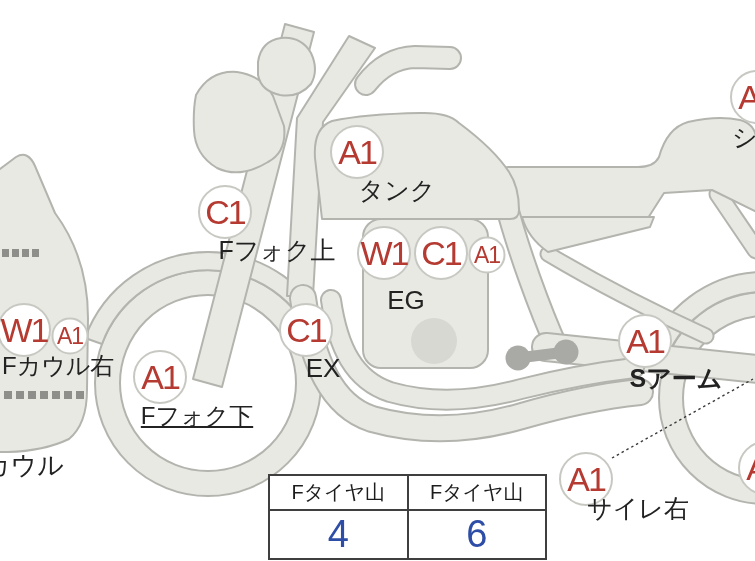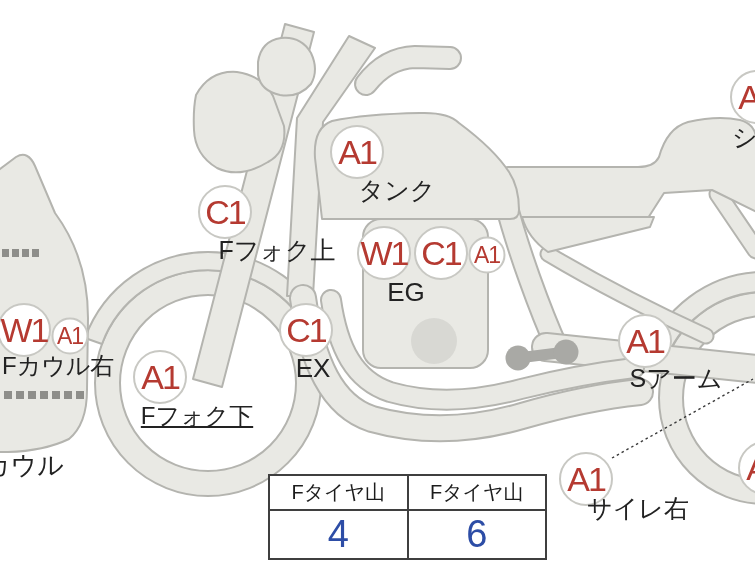--- a/index.html
+++ b/index.html
@@ -128,25 +128,25 @@
   <div class="badge b-lg" style="left:24px;top:330px;">W1</div>
   <div class="badge b-sm" style="left:70px;top:336px;">A1</div>
   <div class="badge b-lg" style="left:160px;top:377px;">A1</div>
   <div class="badge b-lg" style="left:645px;top:341px;">A1</div>
   <div class="badge b-lg" style="left:586px;top:479px;">A1</div>
   <div class="badge b-lg" style="left:757px;top:97px;">A1</div>
   <div class="badge b-lg" style="left:765px;top:468px;">A1</div>
 
   <div class="lbl c" style="left:277px;top:250px;font-size:25px;">Fフォク上</div>
   <div class="lbl c" style="left:397px;top:190px;font-size:25px;">タンク</div>
-  <div class="lbl c" style="left:406px;top:292px;font-size:26px;">EG</div>
-  <div class="lbl c" style="left:313px;top:368px;font-size:26px;">EX</div>
+  <div class="lbl c" style="left:406px;top:300px;font-size:26px;">EG</div>
+  <div class="lbl c" style="left:323px;top:368px;font-size:26px;">EX</div>
   <div class="lbl l" style="left:2px;top:366px;font-size:24px;">Fカウル右</div>
   <div class="lbl c" style="left:197px;top:416px;font-size:24px;text-decoration:underline;">Fフォク下</div>
-  <div class="lbl c" style="left:676px;top:378px;font-size:25px;">Sアーム</div>
+  <div class="lbl c" style="left:676px;top:378px;font-size:25px;font-weight:bold;">Sアーム</div>
   <div class="lbl c" style="left:638px;top:508px;font-size:25px;">サイレ右</div>
   <div class="lbl l" style="left:732px;top:137px;font-size:25px;">シ</div>
   <div class="lbl l" style="left:-16px;top:465px;font-size:26px;">カウル</div>
 
   <table class="tire-table">
     <tbody>
         <tr>
       <td class="hd">Fタイヤ山</td>
       <td class="hd">Fタイヤ山</td>
     </tr>

